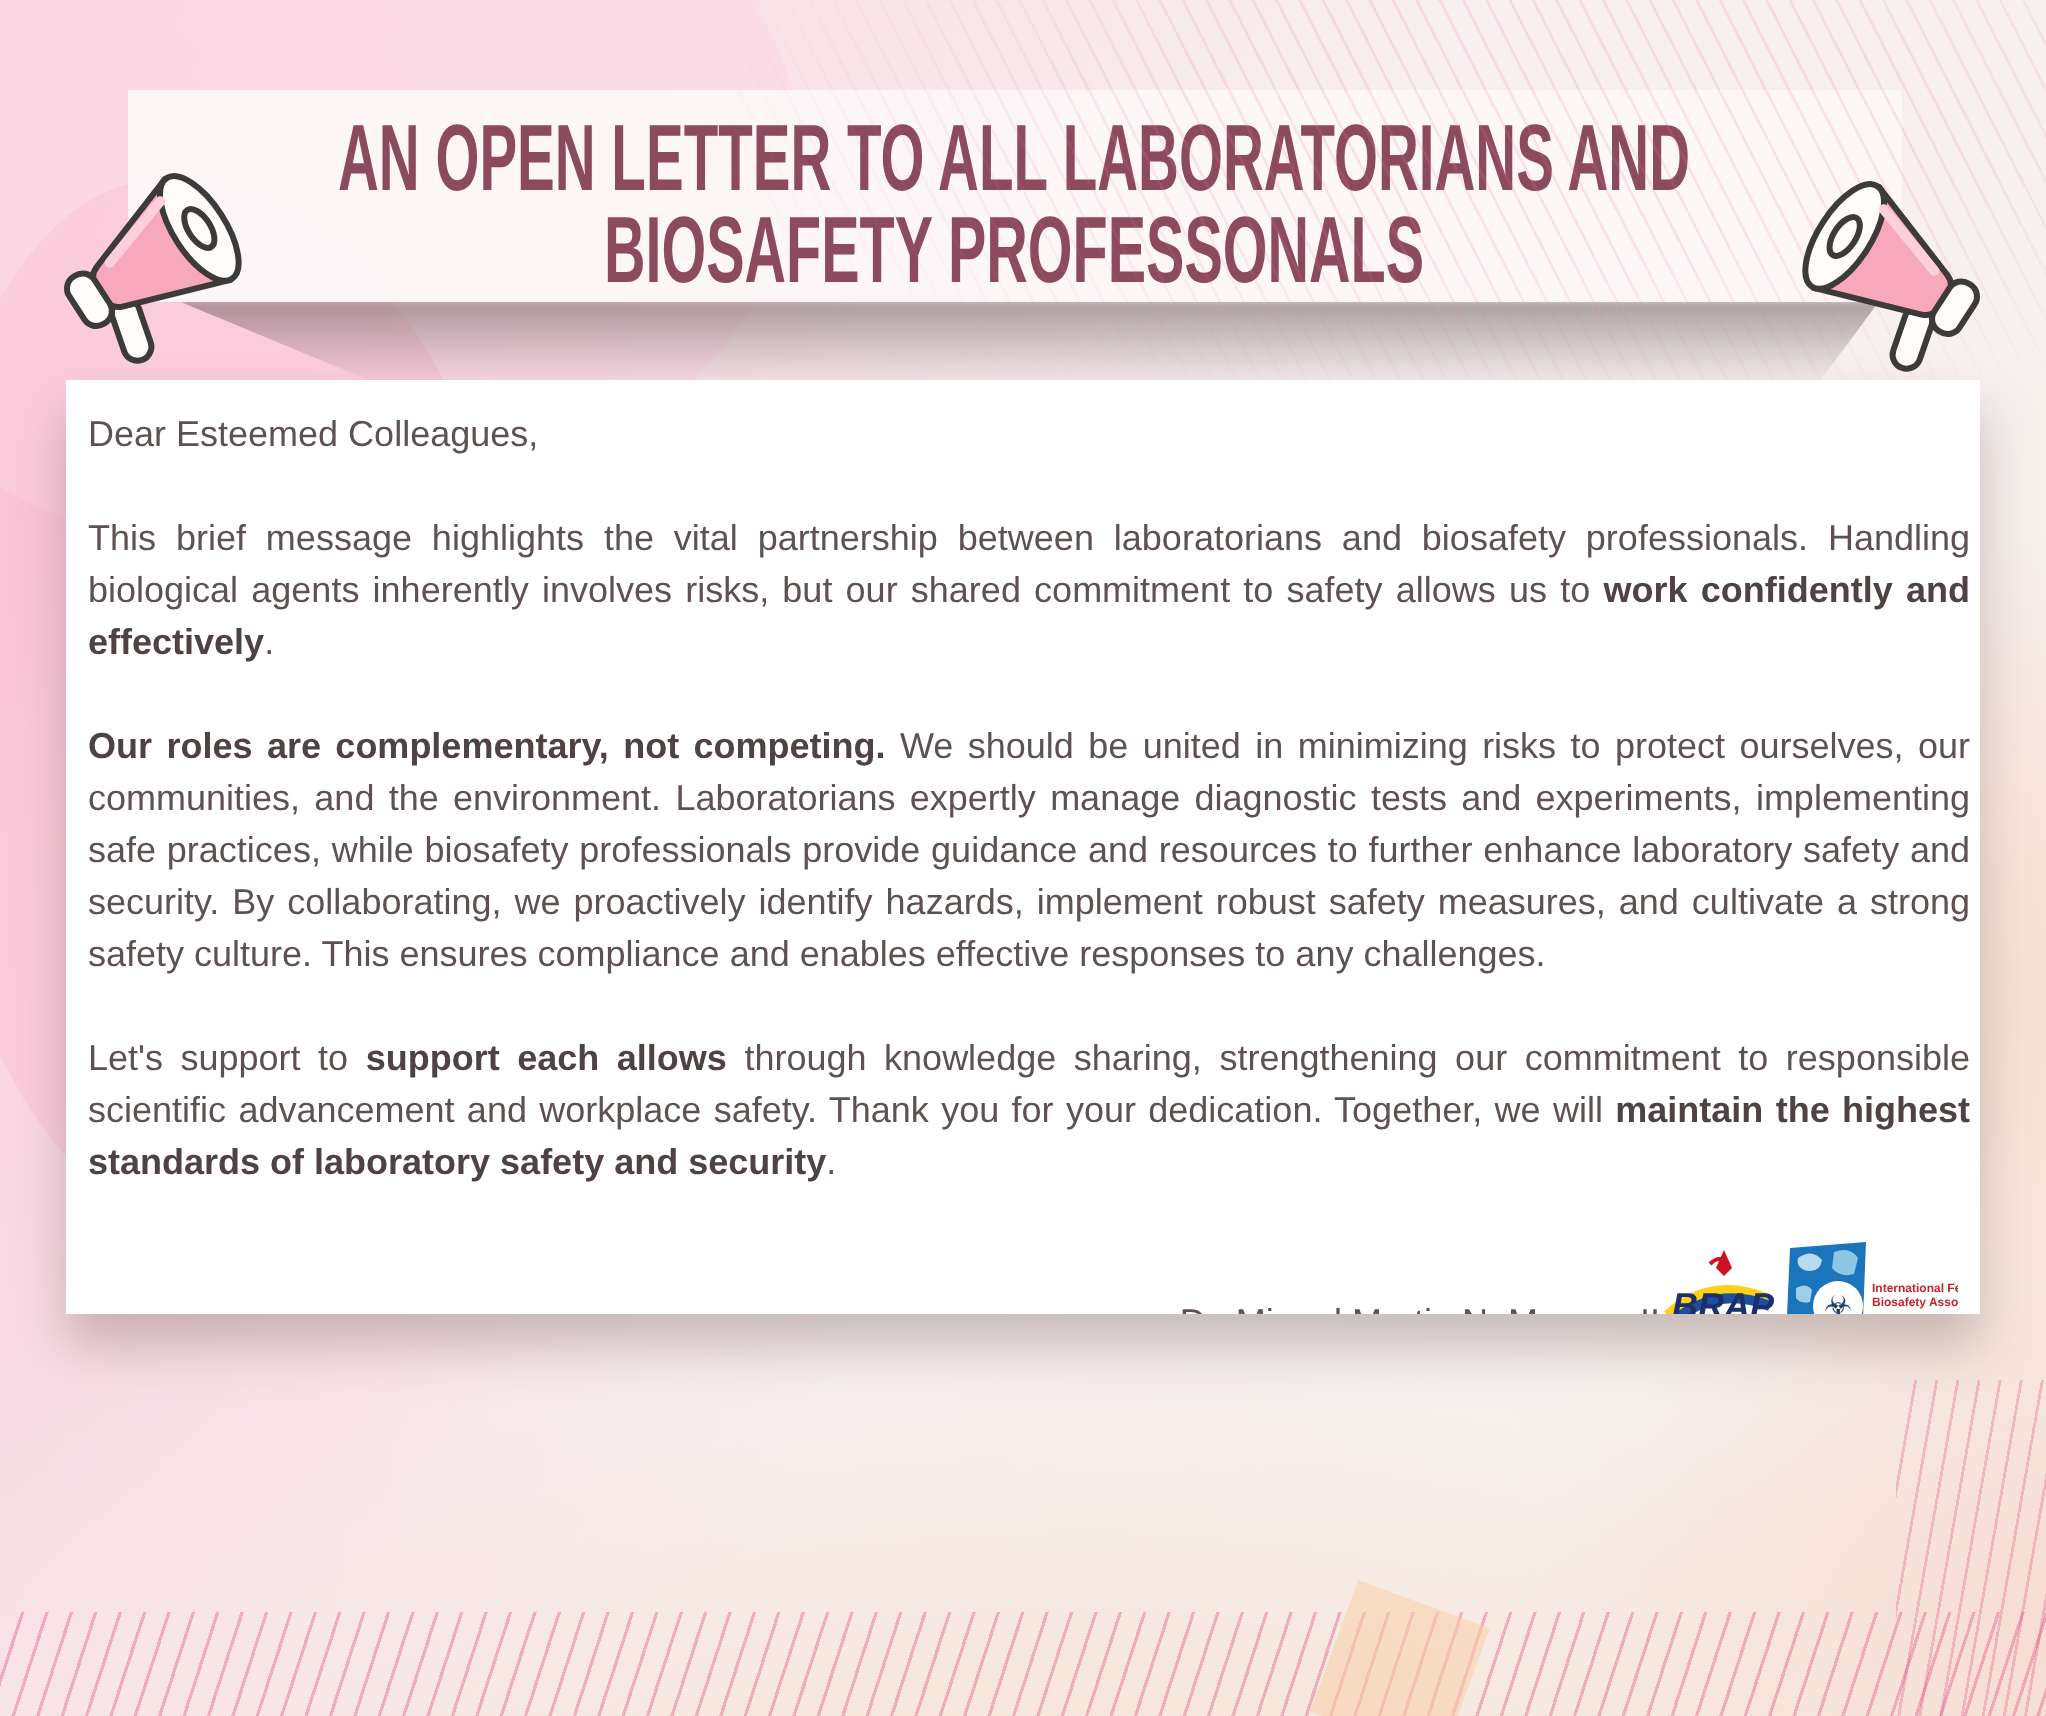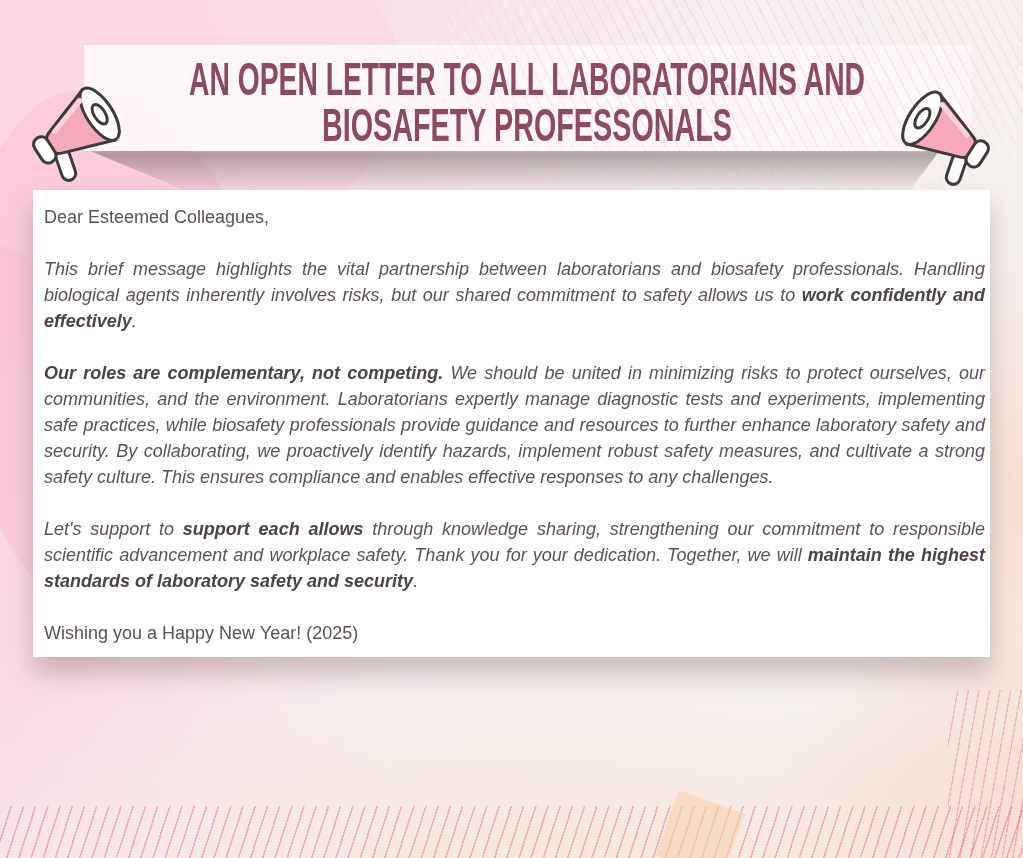--- a/index.html
+++ b/index.html
@@ -25,38 +25,38 @@
     -webkit-mask-image:radial-gradient(ellipse at 62% 28%, #000 30%, transparent 72%);
             mask-image:radial-gradient(ellipse at 62% 28%, #000 30%, transparent 72%);
     opacity:.55;}
   .pattern-bottom{position:absolute;left:0;top:806px;width:1023px;height:52px;z-index:1;pointer-events:none;
     background:repeating-linear-gradient(108deg, transparent 0 10px, rgba(224,80,130,.38) 10px 11.6px);}
   .pattern-right{position:absolute;left:948px;top:690px;width:75px;height:168px;z-index:1;pointer-events:none;
     background:repeating-linear-gradient(100deg, transparent 0 9px, rgba(224,80,130,.30) 9px 10.4px);}
   .peach-bar{position:absolute;left:665px;top:800px;width:70px;height:70px;z-index:2;
     background:rgba(247,205,170,.55);transform:rotate(20deg);}
 
-  .banner{position:absolute;left:84px;top:45px;width:887px;height:106px;z-index:3;
+  .banner{position:absolute;left:64px;top:45px;width:887px;height:106px;z-index:3;
     background:rgba(253,247,248,.96);}
   .banner-shadow{position:absolute;left:88px;top:150px;width:852px;height:46px;z-index:2;
     background:linear-gradient(180deg, rgba(105,92,92,.55), rgba(105,92,92,0) 92%);
     clip-path:polygon(0 0,100% 0,96% 100%,13% 100%);filter:blur(2px);}
   .title-svg{display:block;margin:0 auto;}
   .title-svg text{fill:#8c4a5f;font-family:"Liberation Sans",sans-serif;font-weight:bold;}
 
   .megaphone{position:absolute;z-index:5;width:122px;height:122px;}
   .megaphone.left{left:14px;top:74px;transform:rotate(-33deg);}
   .megaphone.right{left:886px;top:78px;transform:scaleX(-1) rotate(-33deg);}
 
   .paper{position:absolute;left:33px;top:190px;width:957px;height:467px;z-index:6;
     background:#ffffff;box-sizing:border-box;padding:14px 5px 14px 11px;
     box-shadow:0 16px 24px rgba(125,102,102,.38);
     color:#5d5151;font-size:18px;line-height:26px;overflow:hidden;}
   .paper p{margin:0 0 26px 0;}
-  .para{text-align:justify;font-style:italic;}
+  .para{text-align:justify;}
   .b{font-weight:bold;color:#4e4242;}
   .sig-row{display:flex;justify-content:flex-end;align-items:flex-end;}
   .sig-lines{white-space:nowrap;}
   .logos{display:flex;align-items:center;gap:5px;flex:0 0 auto;padding-right:6px;}
   .brap-text{font-family:"Liberation Sans",sans-serif;font-weight:bold;font-style:italic;fill:#1a2f6b;}
   .ifba-text{font-family:"Liberation Sans",sans-serif;fill:#c1272d;font-weight:bold;}
 </style>
 </head>
 <body>
 
@@ -101,21 +101,20 @@
     </g>
     <path d="M46,32 L84,20" stroke="#fbd0da" stroke-width="5" fill="none" stroke-linecap="round"></path>
   </svg>
 </div>
 
 <div class="paper">
   <p>Dear Esteemed Colleagues,</p>
   <p class="para"><span>This brief message highlights the vital partnership between laboratorians and biosafety professionals. Handling biological agents inherently involves risks, but our shared commitment to safety allows us to </span><span class="b">work confidently and effectively</span><span>.</span></p>
   <p class="para"><span class="b">Our roles are complementary, not competing.</span><span> We should be united in minimizing risks to protect ourselves, our communities, and the environment. Laboratorians expertly manage diagnostic tests and experiments, implementing safe practices, while biosafety professionals provide guidance and resources to further enhance laboratory safety and security. By collaborating, we proactively identify hazards, implement robust safety measures, and cultivate a strong safety culture. This ensures compliance and enables effective responses to any challenges.</span></p>
   <p class="para"><span>Let's support to </span><span class="b">support each allows</span><span> through knowledge sharing, strengthening our commitment to responsible scientific advancement and workplace safety. Thank you for your dedication. Together, we will </span><span class="b">maintain the highest standards of laboratory safety and security</span><span>.</span></p>
-  <p>Wishing you a Happy New Year! (2025)</p>
   <div class="sig-row">
     <div class="sig-lines">
       <div>Dr. Miguel Martin N. Moreno II</div>
     </div>
     <div class="logos">
       <svg width="58" height="50" viewBox="0 0 58 50">
         <path d="M28,12 l4,-9 4,9 -4,4 z" fill="#ce1126"></path>
         <path d="M25,10 q5,-5 9,0" stroke="#ce1126" stroke-width="2" fill="none"></path>
         <path d="M4,36 Q26,16 54,28" stroke="#fcd116" stroke-width="6" fill="none"></path>
         <path d="M5,40 Q27,20 55,31" stroke="#1f4e9c" stroke-width="5" fill="none"></path>

